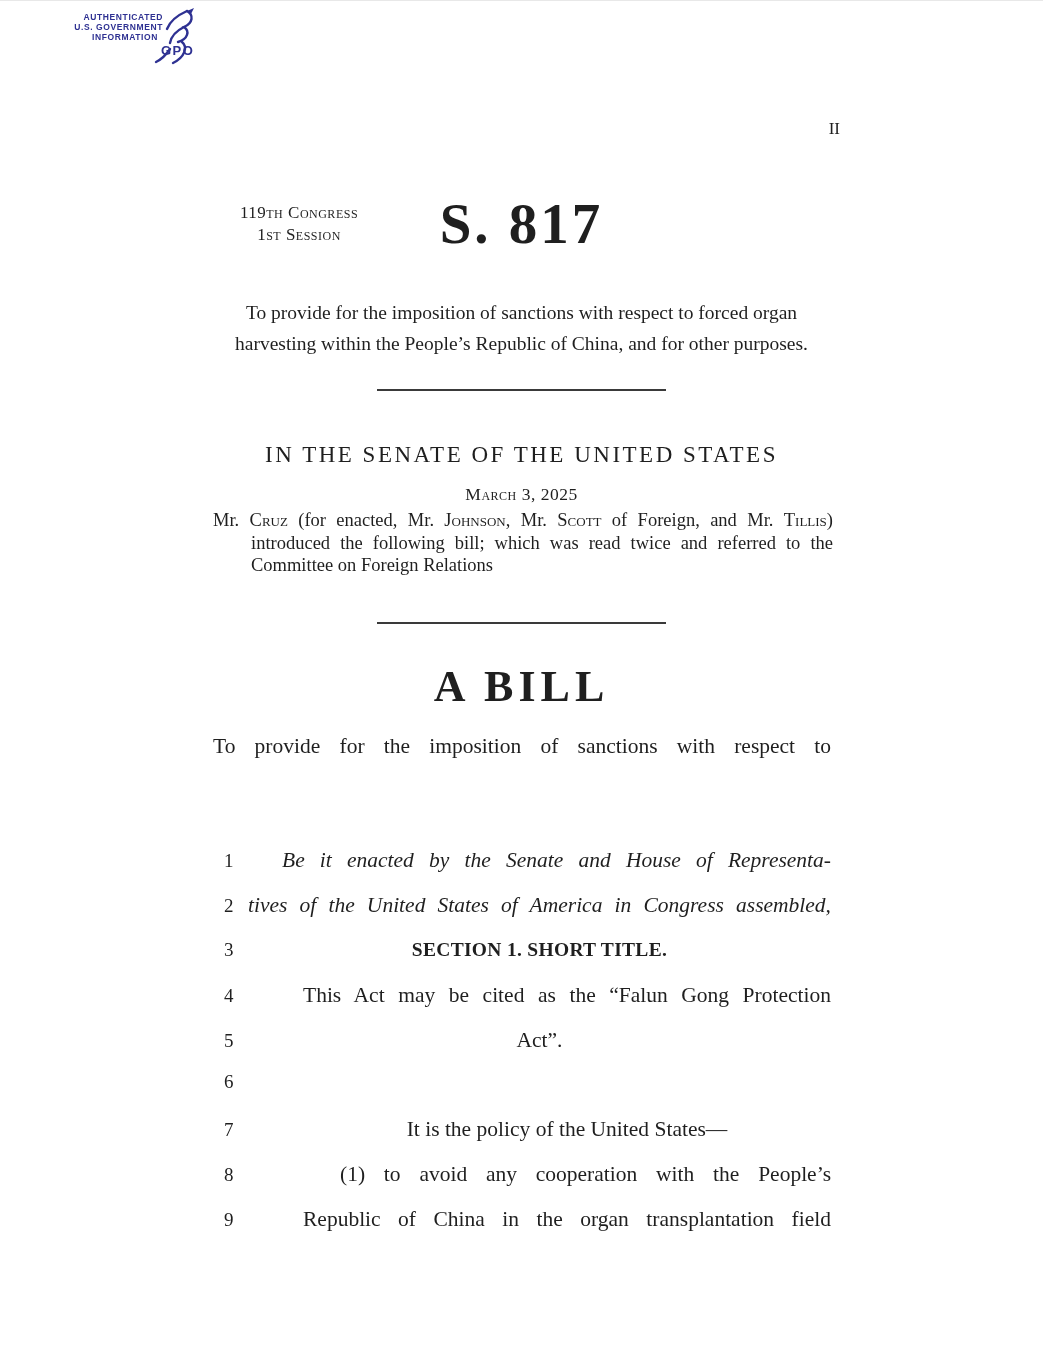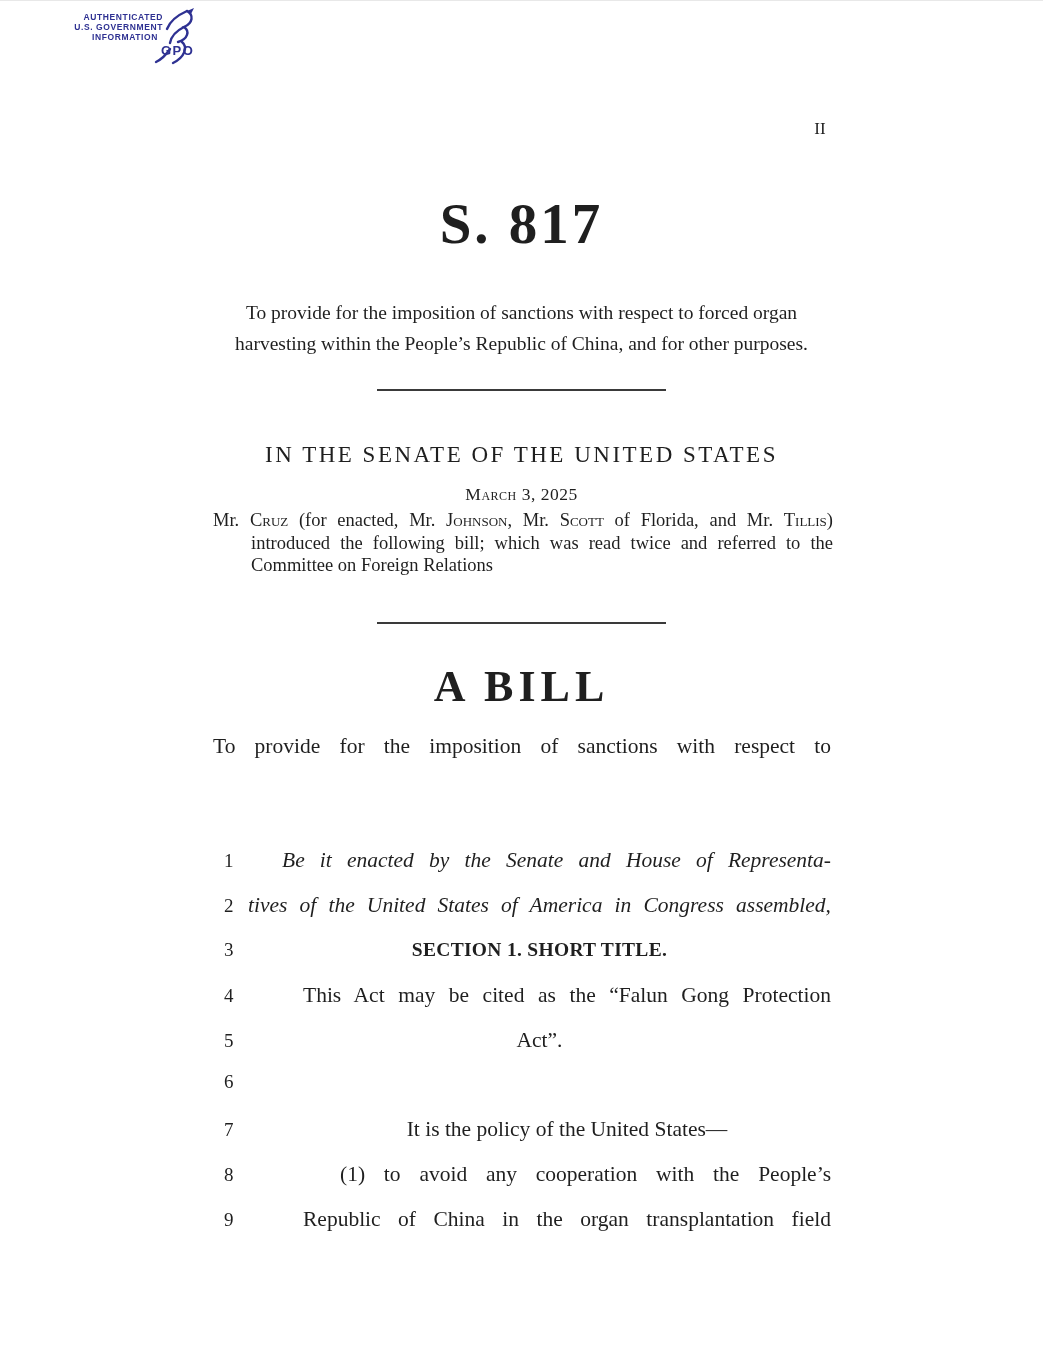--- a/index.html
+++ b/index.html
@@ -8,21 +8,21 @@
     width:1043px;height:1350px;
     background:#ffffff;
     font-family:"Liberation Serif", serif;
     color:#1f1f1f;
     overflow:hidden;
     margin:1px auto;
   }
   
   .seal{position:absolute;left:66px;top:6px;width:132px;height:60px;}
   
-  .marker{position:absolute;left:800px;top:118px;width:40px;font-size:17px;text-align:center;}
+  .marker{position:absolute;left:800px;top:118px;width:40px;font-size:17px;text-align:right;}
   
   .congress-block{
     position:absolute;left:208px;top:201px;width:182px;
     text-align:center;font-size:17px;line-height:22px;
     font-variant:small-caps;letter-spacing:0.5px;
   }
   .bill-number{
     position:absolute;left:0;top:190px;width:100%;
     text-align:center;font-size:57px;font-weight:bold;letter-spacing:3px;
   }
@@ -85,35 +85,39 @@
         <path d="M118 20 C 110 24, 105 30, 104 36"></path>
         <path d="M116 35 C 122 40, 119 50, 107 56"></path>
         <path d="M104 42 C 100 48, 96 52, 90 55"></path>
       </g>
       <path d="M121 4 l7 -3 l-3 6 z" fill="#2e3192"></path>
     </svg>
   </div>
 
   <div class="marker">II</div>
 
+  <div class="congress-block">
+    <div>119th Congress</div>
+    <div>1st Session</div>
+  </div>
 
   <div class="bill-number">S. 817</div>
 
   <div class="abstract">
     <div>To provide for the imposition of sanctions with respect to forced organ</div>
     <div>harvesting within the People’s Republic of China, and for other purposes.</div>
   </div>
 
   <div class="rule rule-1"></div>
 
   <div class="senate-title">IN THE SENATE OF THE UNITED STATES</div>
   <div class="intro-date">March 3, 2025</div>
 
   <div class="sponsors">
-    <div class="spon-line spon-just"><span>Mr. </span><span class="sc">Cruz</span><span> (for enacted, Mr. </span><span class="sc">Johnson</span><span>, Mr. </span><span class="sc">Scott</span><span> of Florida, and Mr. </span><span class="sc">Tillis</span><span>)</span></div>
+    <div class="spon-line spon-just"><span>Mr. </span><span class="sc">Cruz</span><span> (for enacted, Mr. </span><span class="sc">Johnson</span><span>, Mr. </span><span class="sc">Scott</span><span> of Foreign, and Mr. </span><span class="sc">Tillis</span><span>)</span></div>
     <div class="spon-line spon-just spon-indent">introduced the following bill; which was read twice and referred to the</div>
     <div class="spon-line spon-indent">Committee on Foreign Relations</div>
   </div>
 
   <div class="rule rule-2"></div>
 
   <div class="a-bill">A BILL</div>
 
   <div class="preamble">
     <div class="pre-just">To provide for the imposition of sanctions with respect to</div>

